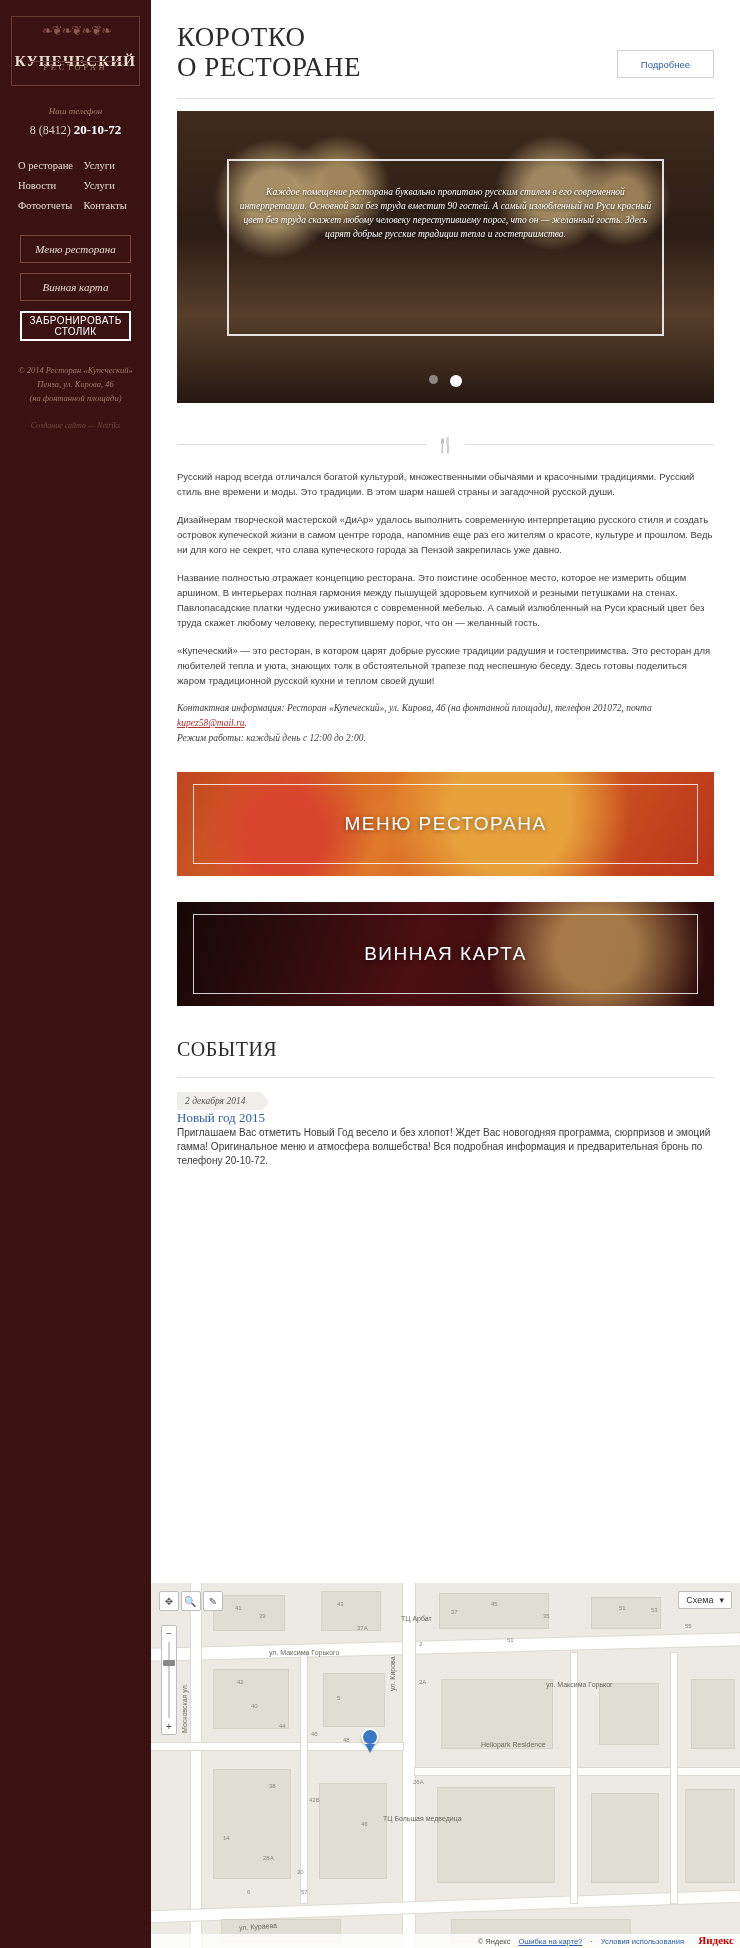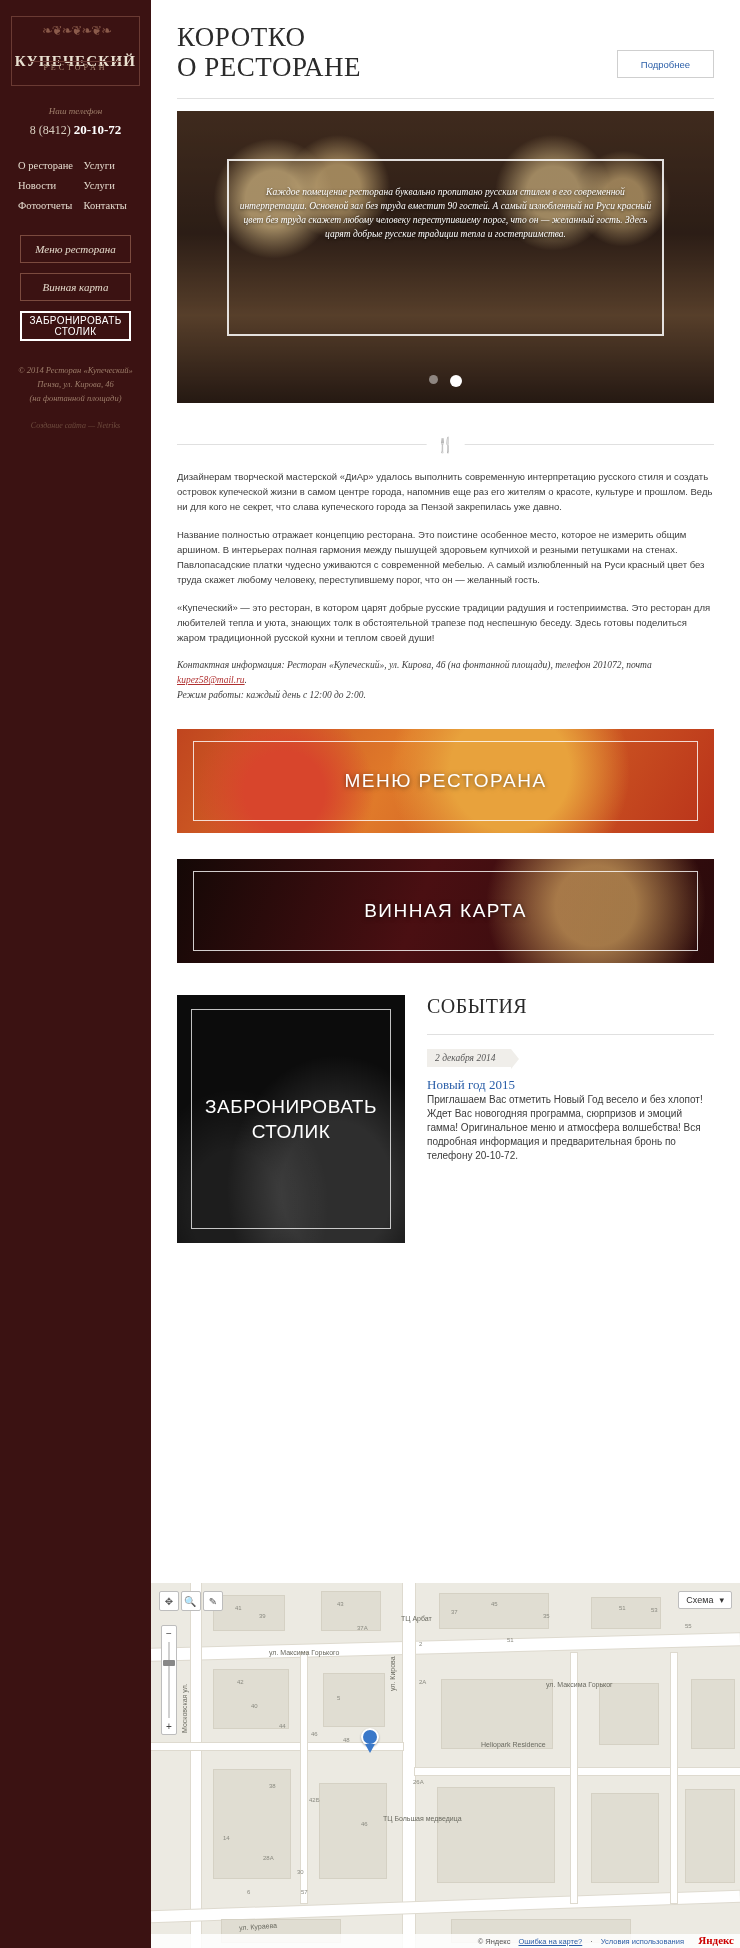--- a/index.html
+++ b/index.html
@@ -386,21 +386,20 @@
   }
   .date-flag:after {
     content: "";
     position: absolute;
     right: -8px; top: 0;
     border-left: 8px solid #f0eeea;
     border-top: 10px solid transparent;
     border-bottom: 10px solid transparent;
   }
   .event-title {
-    margin-top: 10px;
     color: #2a5ea8;
     font-family: "Liberation Serif", serif;
     font-size: 13px;
     text-decoration: none;
     display: block;
   }
   .event-text {
     margin-top: 0;
     font-size: 10px;
     line-height: 14px;
@@ -617,20 +616,21 @@
           <span class="dot active"></span>
         </div>
       </section>
 
       <div class="divider">
         <div class="line"></div>
         <div class="icon">🍴</div>
       </div>
 
       <article class="article">
+        <p>Русский народ всегда отличался богатой культурой, множественными обычаями и красочными традициями. Русский стиль вне времени и моды. Это традиции. В этом шарм нашей страны и загадочной русской души.</p>
         <p>Дизайнерам творческой мастерской «ДиАр» удалось выполнить современную интерпретацию русского стиля и создать островок купеческой жизни в самом центре города, напомнив еще раз его жителям о красоте, культуре и прошлом. Ведь ни для кого не секрет, что слава купеческого города за Пензой закрепилась уже давно.</p>
         <p>Название полностью отражает концепцию ресторана. Это поистине особенное место, которое не измерить общим аршином. В интерьерах полная гармония между пышущей здоровьем купчихой и резными петушками на стенах. Павлопасадские платки чудесно уживаются с современной мебелью. А самый излюбленный на Руси красный цвет без труда скажет любому человеку, переступившему порог, что он — желанный гость.</p>
         <p>«Купеческий» — это ресторан, в котором царят добрые русские традиции радушия и гостеприимства. Это ресторан для любителей тепла и уюта, знающих толк в обстоятельной трапезе под неспешную беседу. Здесь готовы поделиться жаром традиционной русской кухни и теплом своей души!</p>
 
         <div class="contact-block">
           <span>Контактная информация: Ресторан «Купеческий», ул. Кирова, 46 (на фонтанной площади), телефон 201072, почта </span><a href="#">kupez58@mail.ru</a><span>.</span>
           <br>
           <span>Режим работы: каждый день с 12:00 до 2:00.</span>
         </div>
       </article>
@@ -639,27 +639,20 @@
         <div class="promo-frame"></div>
         <div class="promo-label">МЕНЮ РЕСТОРАНА</div>
       </section>
 
       <section class="promo wine">
         <div class="promo-frame"></div>
         <div class="promo-label">ВИННАЯ КАРТА</div>
       </section>
 
       <section class="lower">
-        <div class="booking">
-          <div class="booking-frame"></div>
-          <div class="booking-label">
-            <span>ЗАБРОНИРОВАТЬ</span><br>
-            <span>СТОЛИК</span>
-          </div>
-        </div>
 
         <div class="events">
           <h2>СОБЫТИЯ</h2>
           <div class="events-rule"></div>
           <span class="date-flag">2 декабря 2014</span>
           <a href="#" class="event-title">Новый год 2015</a>
           <p class="event-text">Приглашаем Вас отметить Новый Год весело и без хлопот! Ждет Вас новогодняя программа, сюрпризов и эмоций гамма! Оригинальное меню и атмосфера волшебства! Вся подробная информация и предварительная бронь по телефону 20-10-72.</p>
         </div>
       </section>
 

